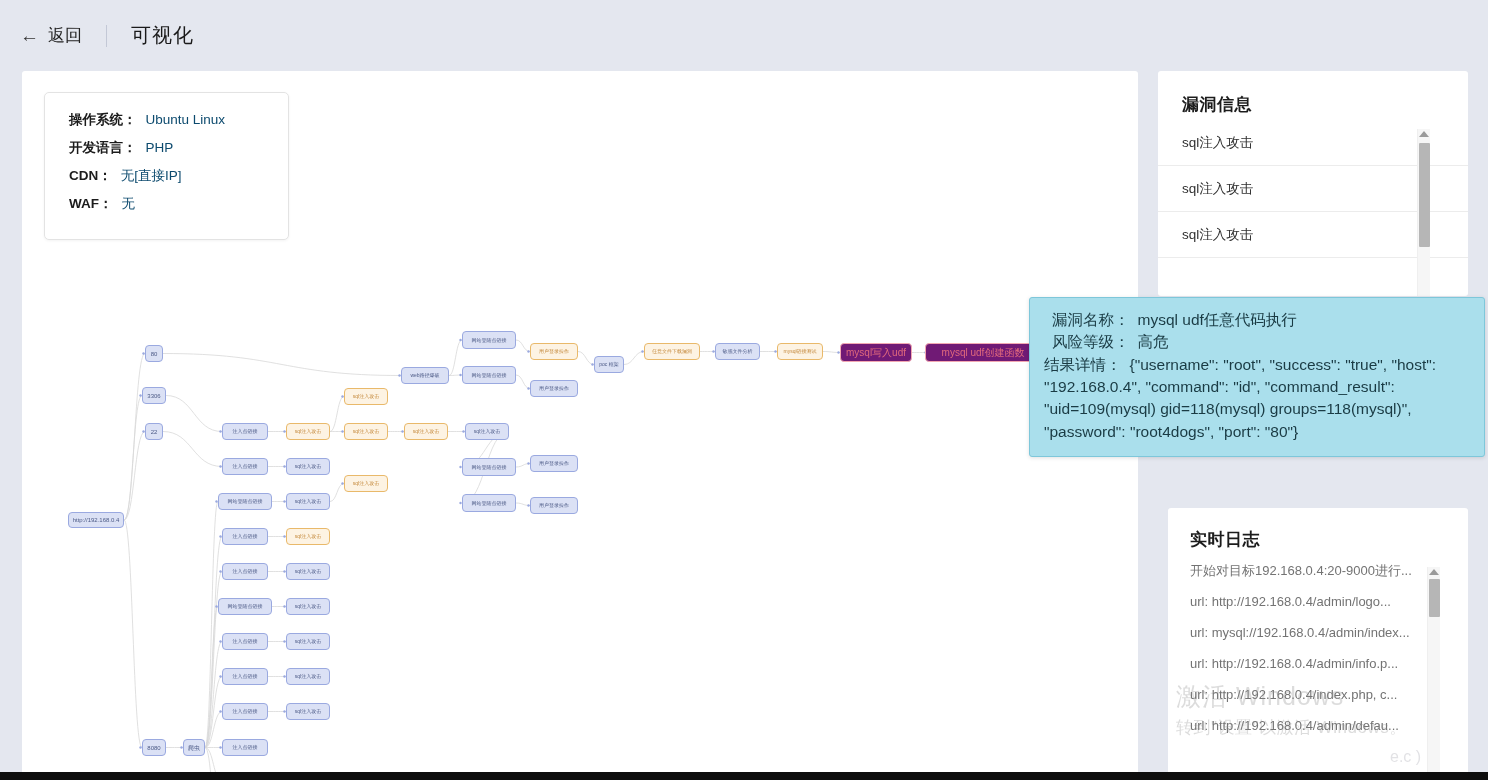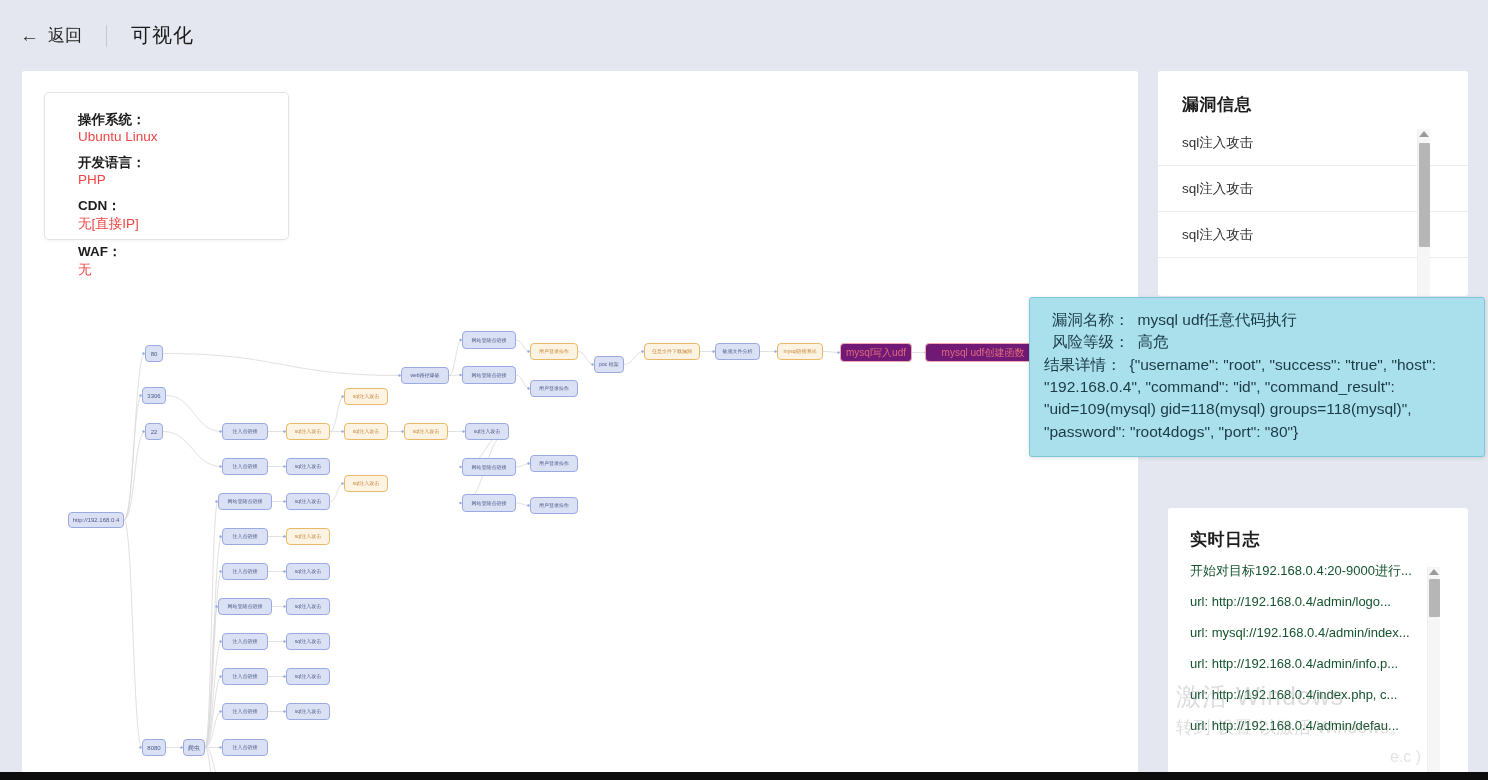--- a/index.html
+++ b/index.html
@@ -35,23 +35,23 @@
   }
 
   
   #info-box {
     position: absolute; left: 22px; top: 21px;
     width: 245px; height: 148px;
     background: #fff; border: 1px solid #e3e3e3; border-radius: 5px;
     padding: 18px 0 0 24px;
     box-shadow: 0 1px 3px rgba(0,0,0,0.05);
   }
-  .info-row { display: flex; align-items: baseline; margin-bottom: 10px; font-size: 13.5px; flex-direction: column; }
+  .info-row { display: flex; align-items: baseline; margin-bottom: 10px; font-size: 13.5px; }
   .info-key { font-weight: bold; color: #1c1c1c; white-space: nowrap; }
-  .info-val { color: #ef4444; margin-left: 9px; white-space: nowrap; }
+  .info-val { color: #0c4a6e; margin-left: 9px; white-space: nowrap; }
 
   
   #graph { position: absolute; left: 0; top: 0; width: 1116px; height: 709px; }
   #graph svg { position: absolute; left: 0; top: 0; }
   .node {
     position: absolute;
     border-radius: 4px;
     display: flex; align-items: center; justify-content: center;
     white-space: nowrap; overflow: hidden;
     cursor: pointer;
@@ -96,21 +96,21 @@
   #log-card .card-title { padding: 20px 0 4px 22px; }
 
   .list-area { position: relative; }
   .vuln-item {
     font-size: 13.5px; color: #303030;
     padding: 14px 0 13px 24px;
     border-bottom: 1px solid #ececec;
     cursor: pointer;
   }
   .log-item {
-    font-size: 13px; color: #14532d;
+    font-size: 13px; color: #737373;
     padding: 0 0 0 22px; height: 31px; line-height: 31px;
     white-space: nowrap; overflow: hidden;
     cursor: pointer;
   }
 
   
   .sbar {
     position: absolute; width: 13px;
     background: #f6f6f6; border-left: 1px solid #efefef;
   }

